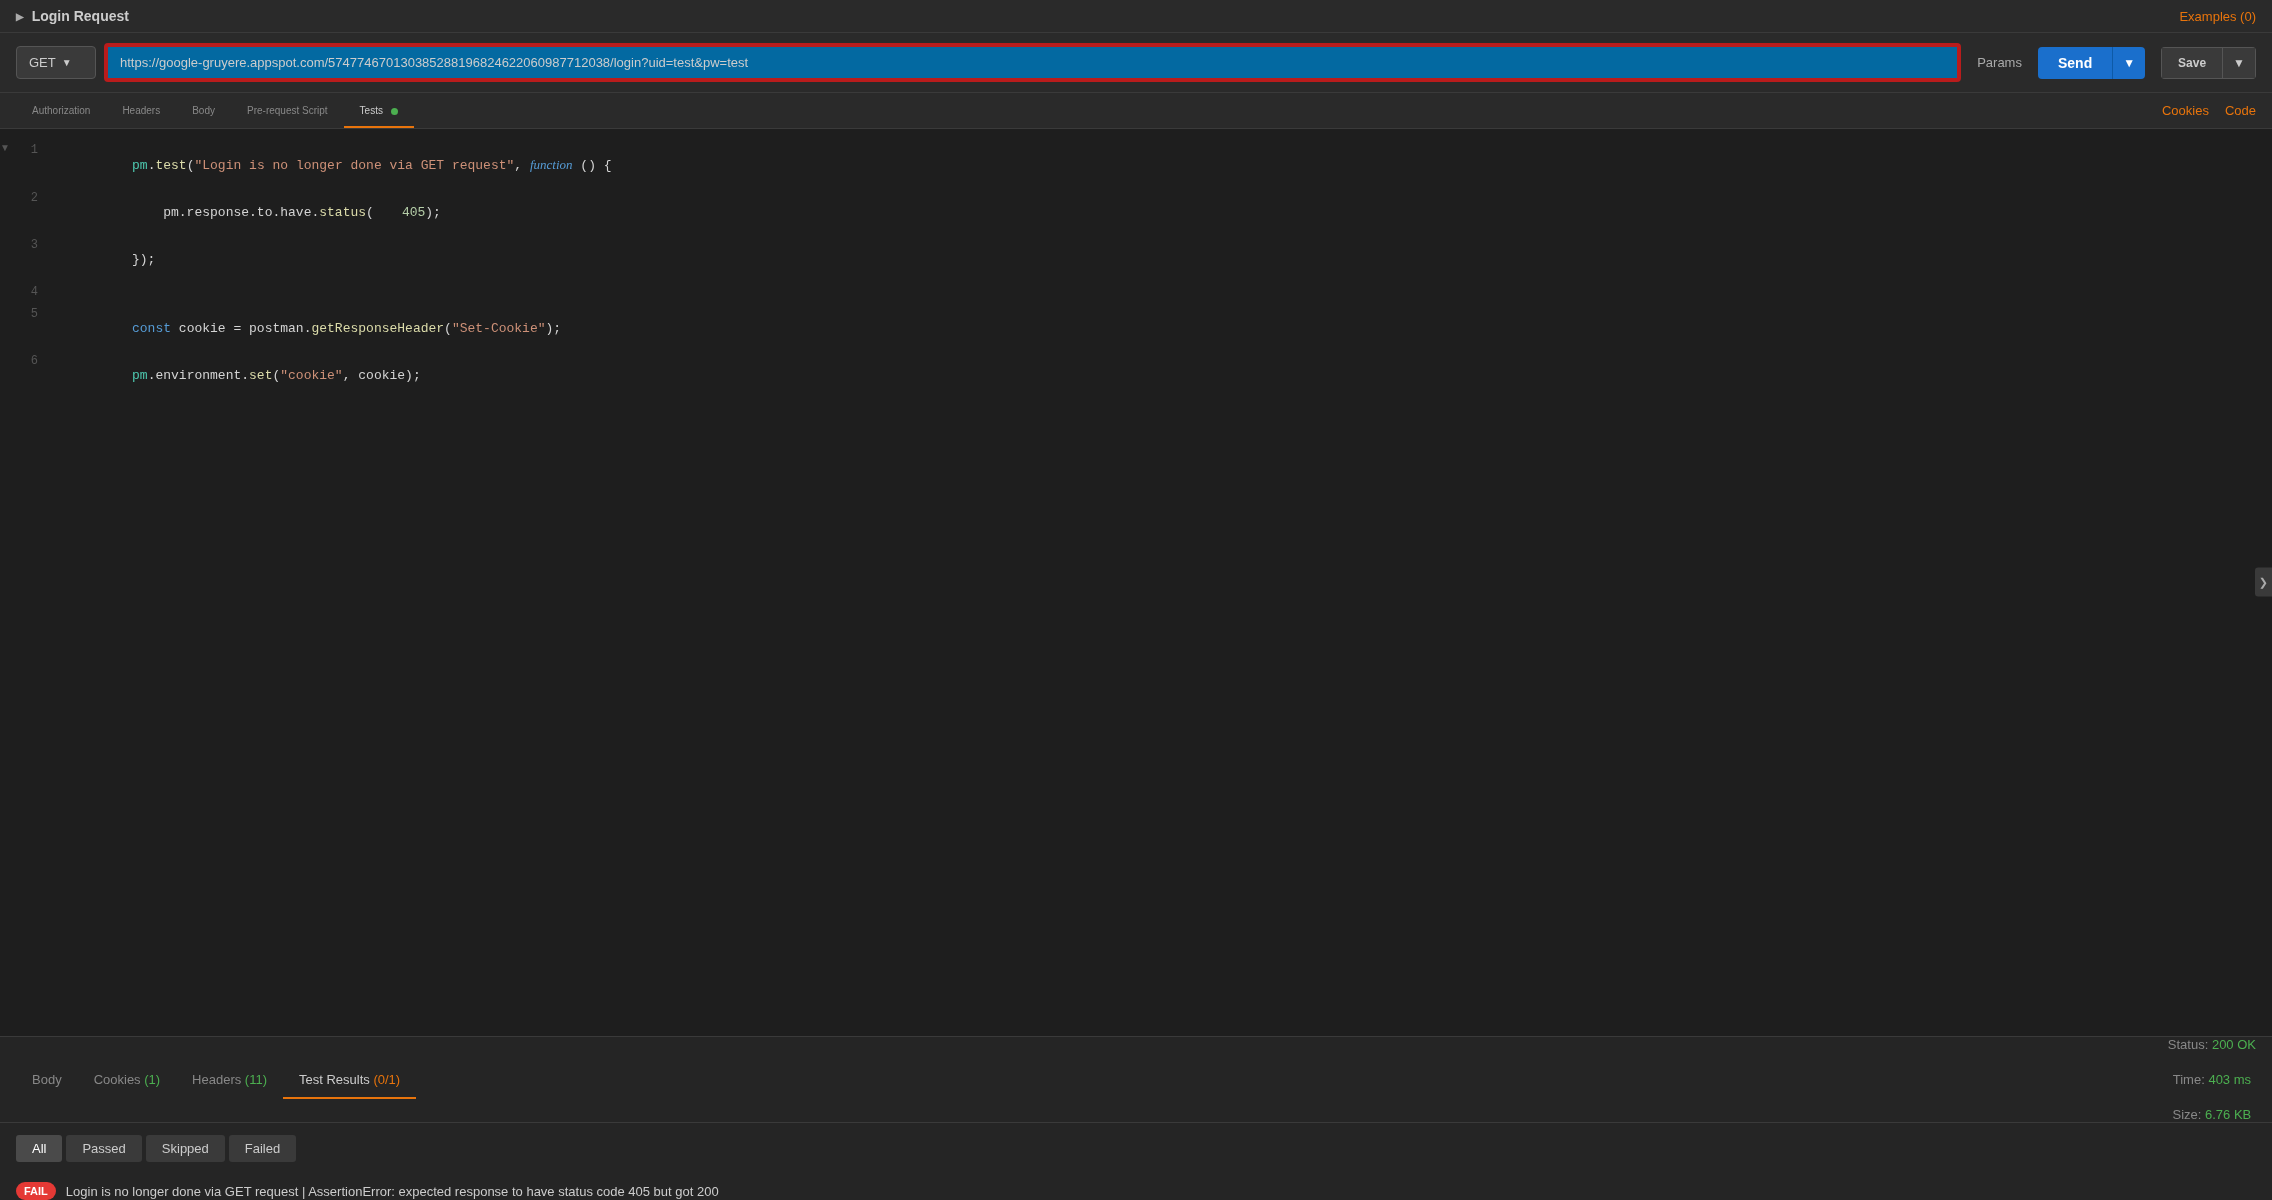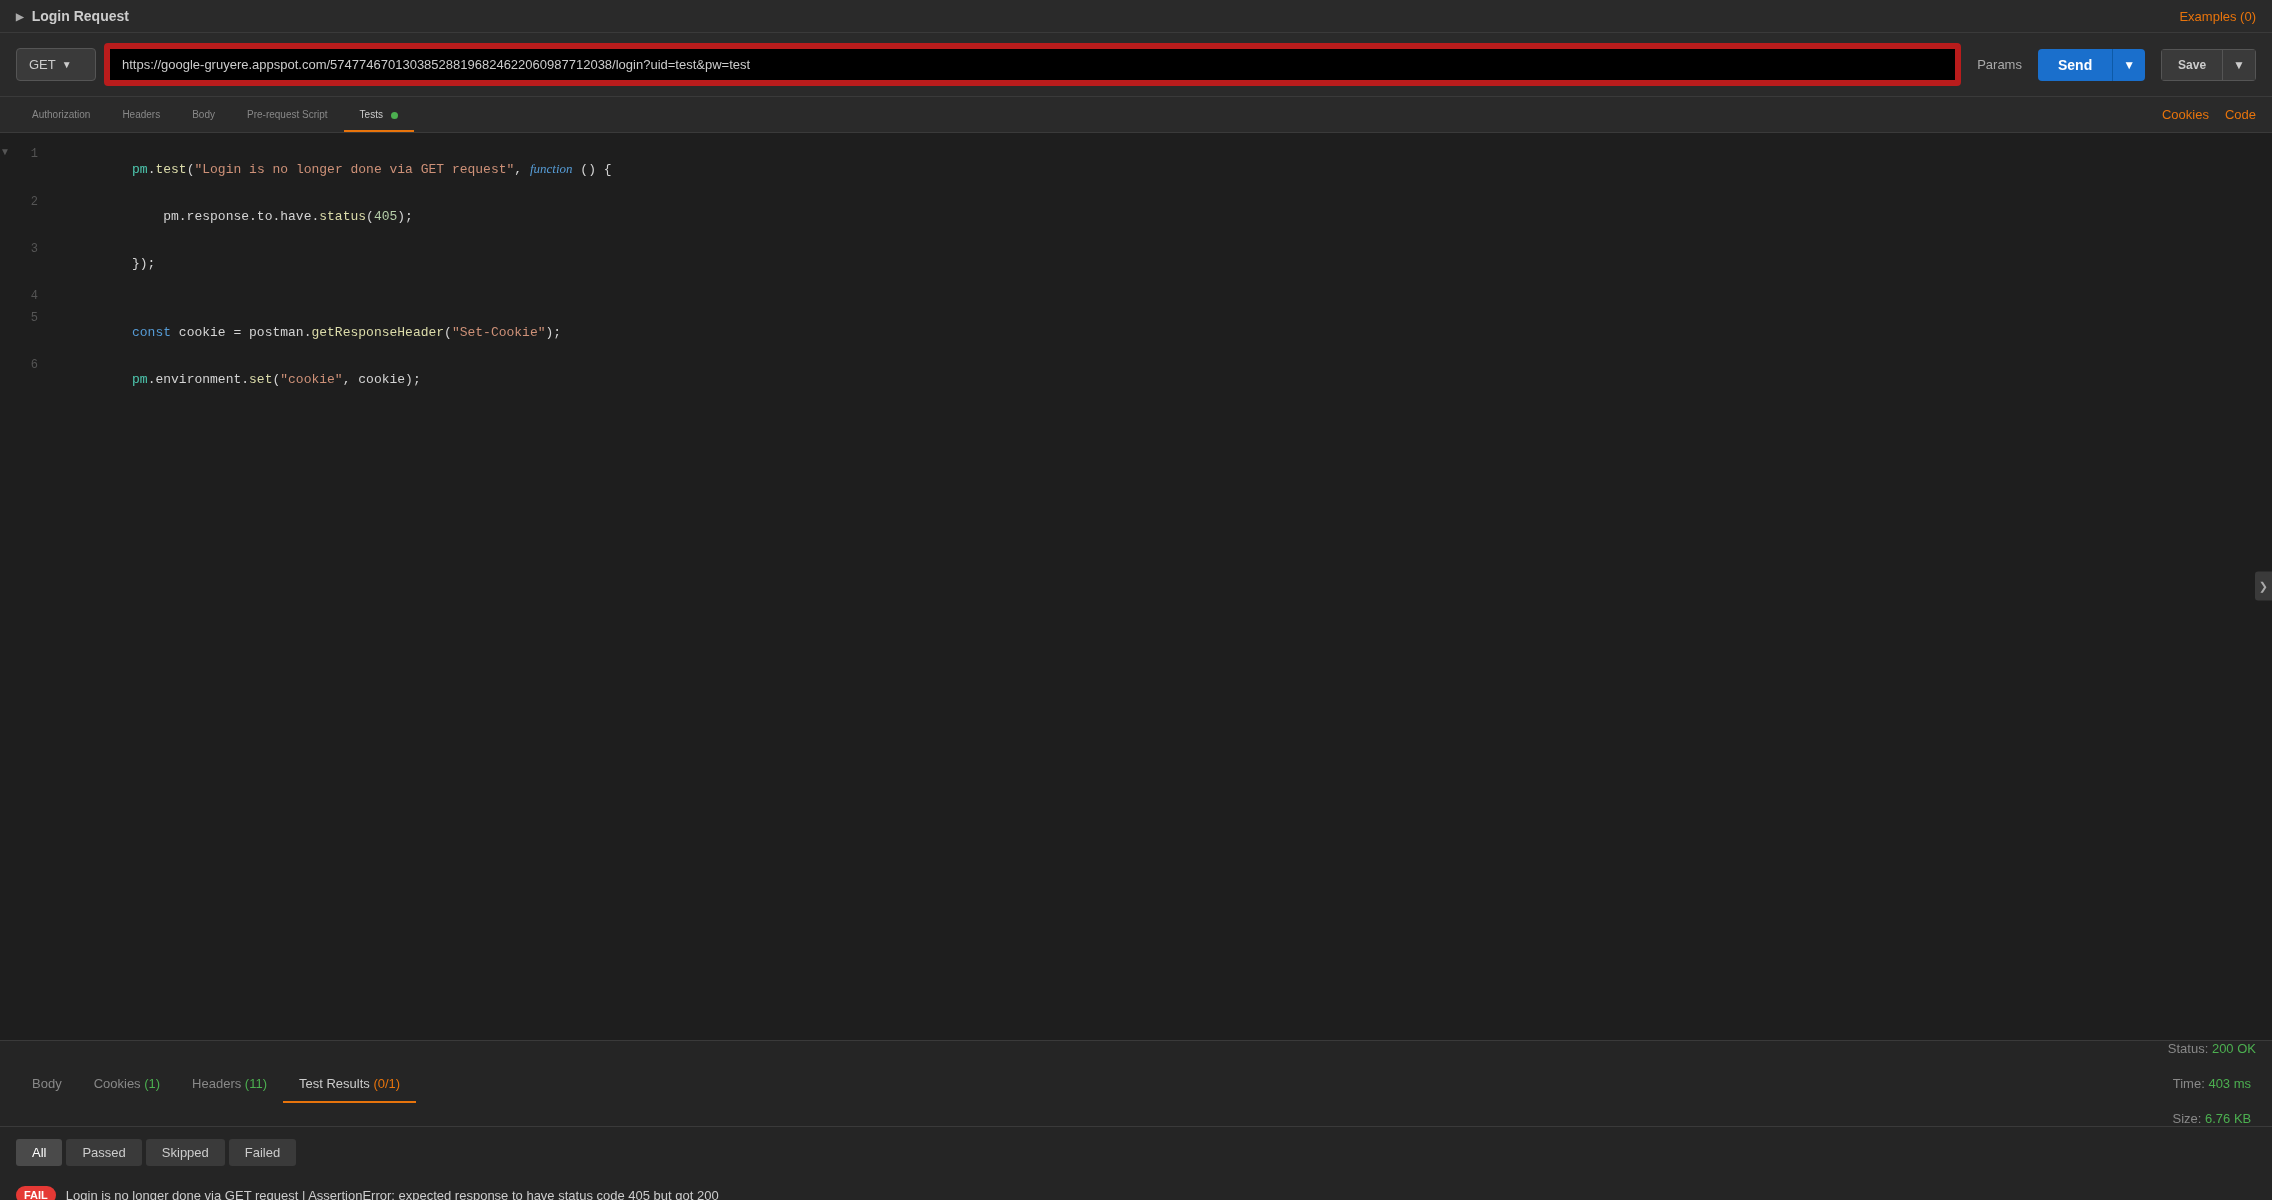--- a/index.html
+++ b/index.html
@@ -56,22 +56,22 @@
       font-size: 13px;
       font-weight: normal;
       display: flex;
       align-items: center;
       gap: 6px;
       cursor: pointer;
       min-width: 80px;
     }
     .url-input {
       flex: 1;
-      background: #000000;
-      border: 6px solid #b91c1c;
+      background: #0369a1;
+      border: 4px solid #b91c1c;
       color: #ccc;
       padding: 8px 12px;
       border-radius: 4px;
       font-size: 13px;
     }
     .params-btn {
       color: #aaa;
       font-size: 13px;
       cursor: pointer;
       padding: 8px;
@@ -204,21 +204,21 @@
     .line-content {
       font-family: 'Courier New', monospace;
       font-size: 13px;
       white-space: pre;
       flex: 1;
     }
     .code-white { color: #d4d4d4; }
     .code-blue { color: #569cd6; }
     .code-cyan { color: #4ec9b0; }
     .code-yellow { color: #dcdcaa; }
-    .code-number { color: #b5cea8; }
+    .code-number { color: #b5cea8; margin-left: 28px; }
     .code-func { color: #569cd6; font-style: italic; font-family: Liberation Serif, serif; }
     .code-string { color: #ce9178; }
 
     
     .collapse-arrow {
       color: #555;
       font-size: 10px;
       width: 14px;
       flex-shrink: 0;
       cursor: pointer;

